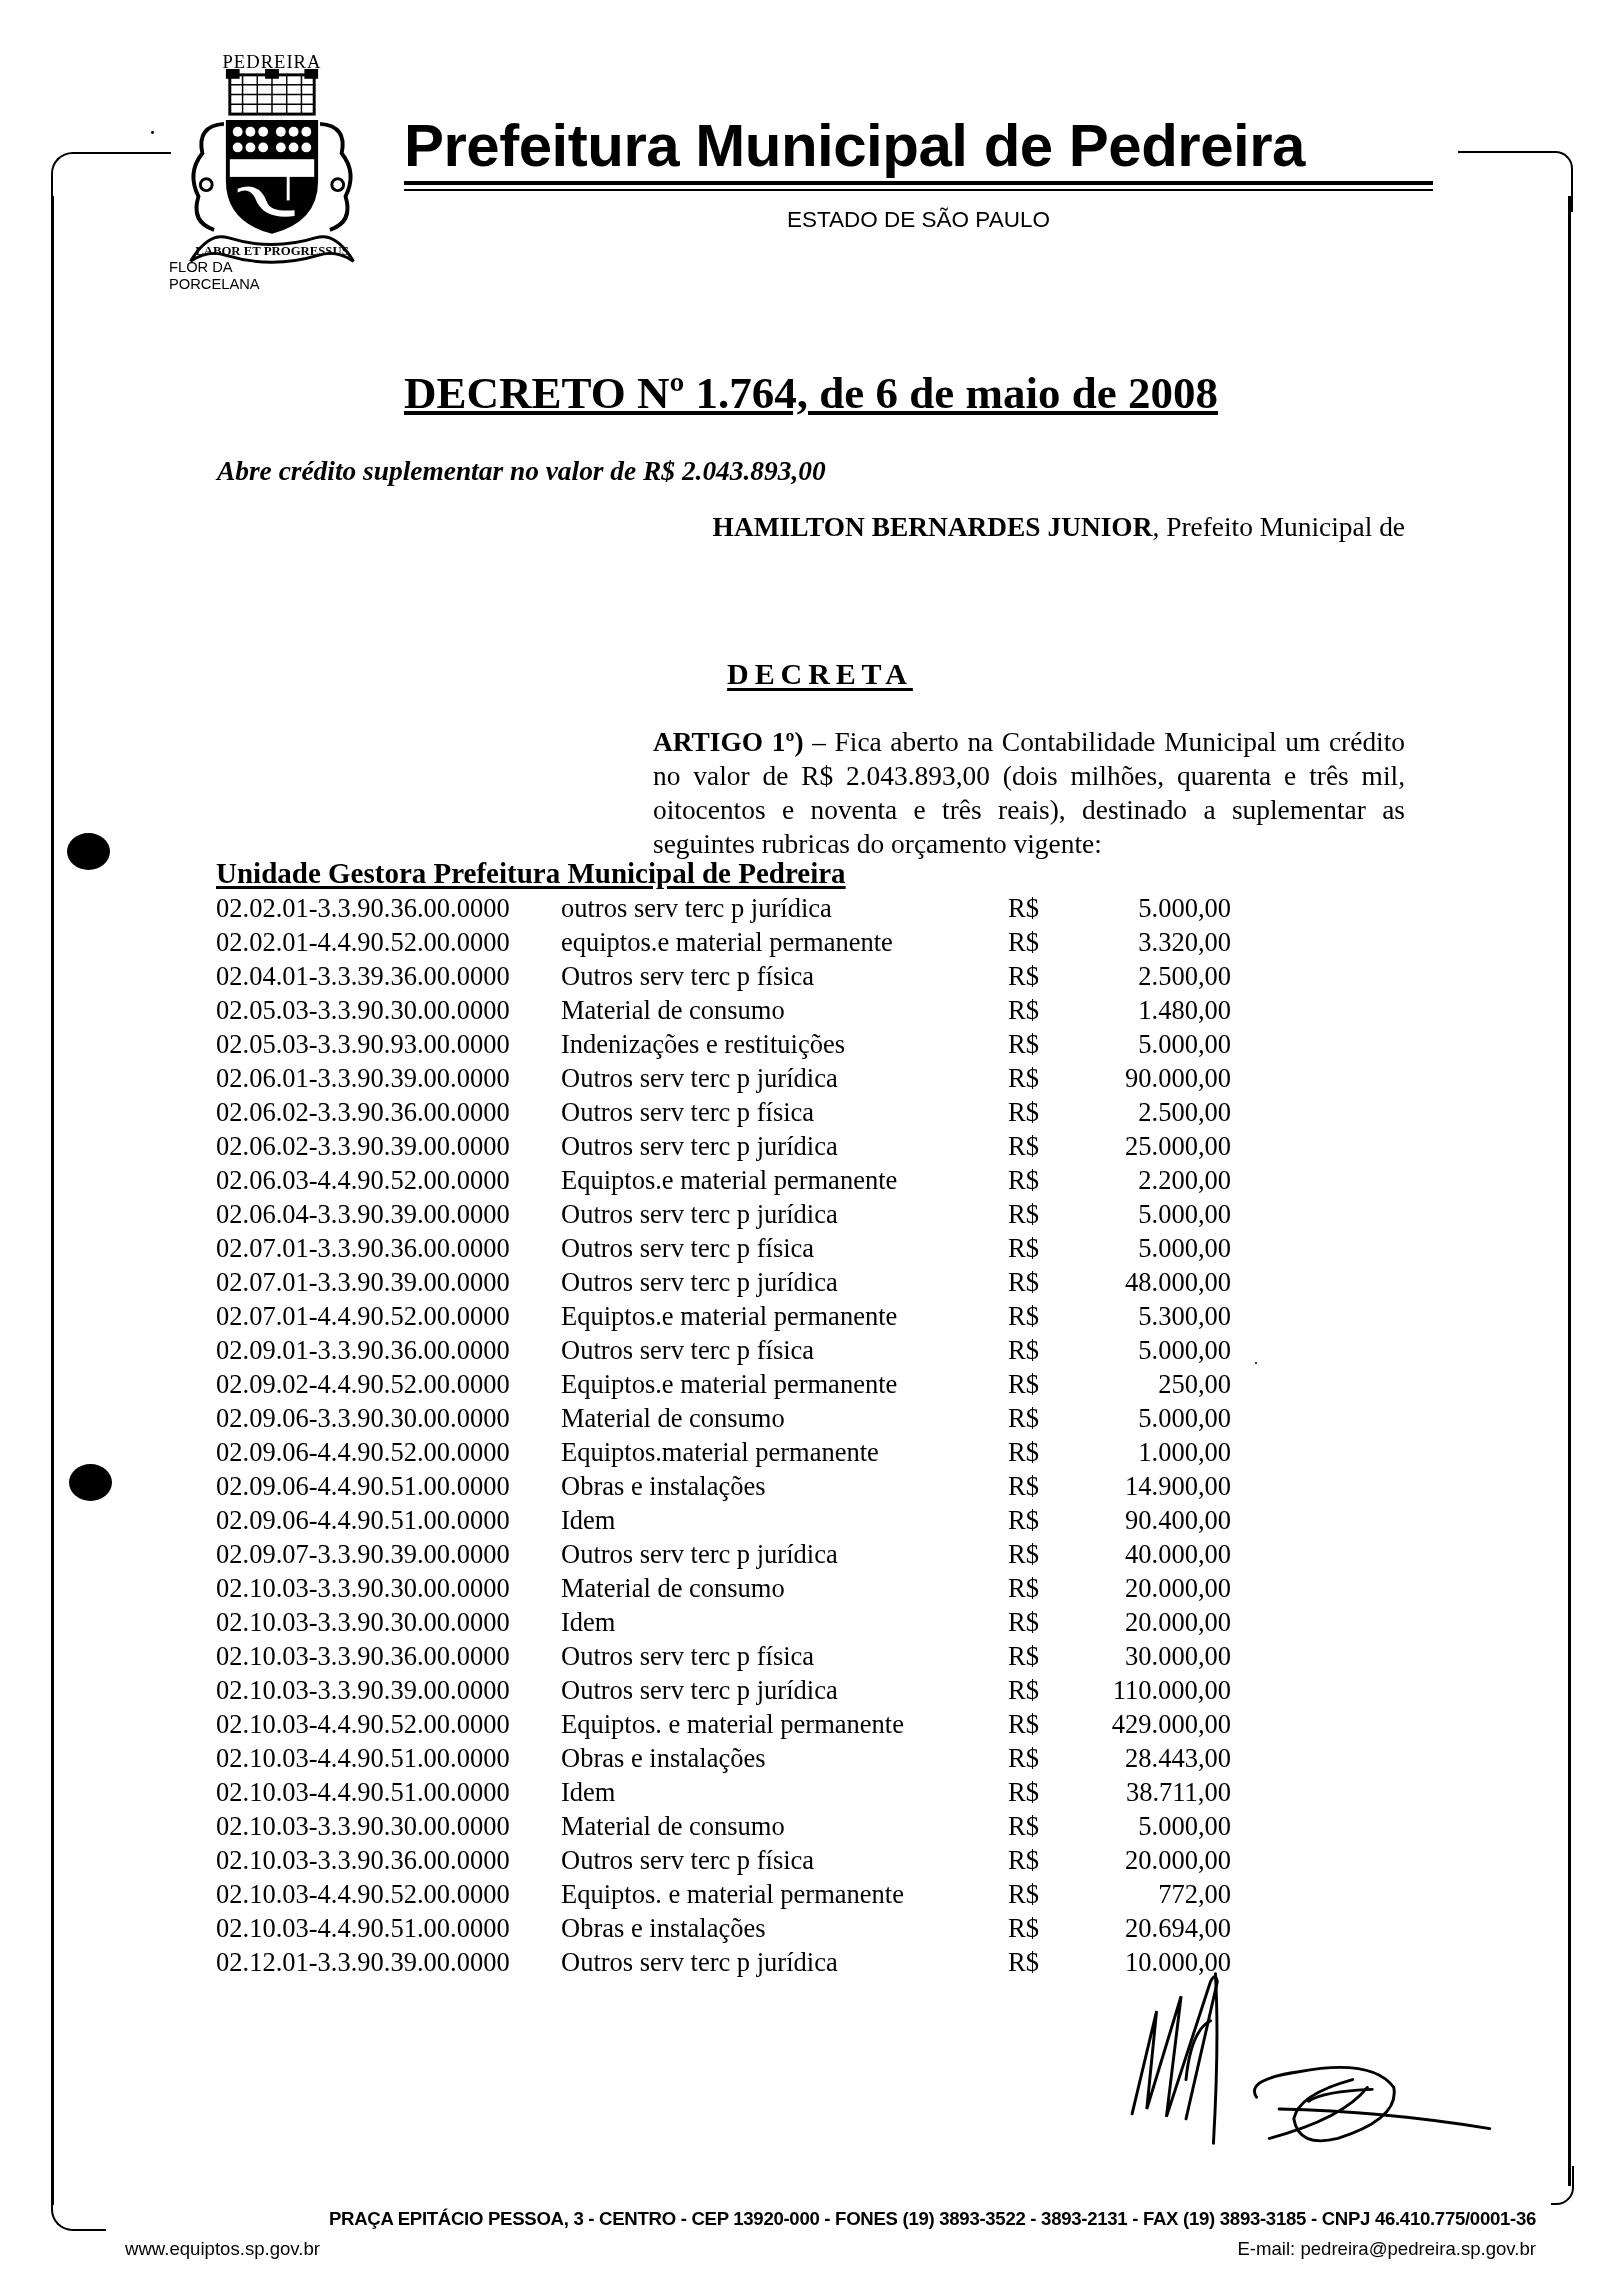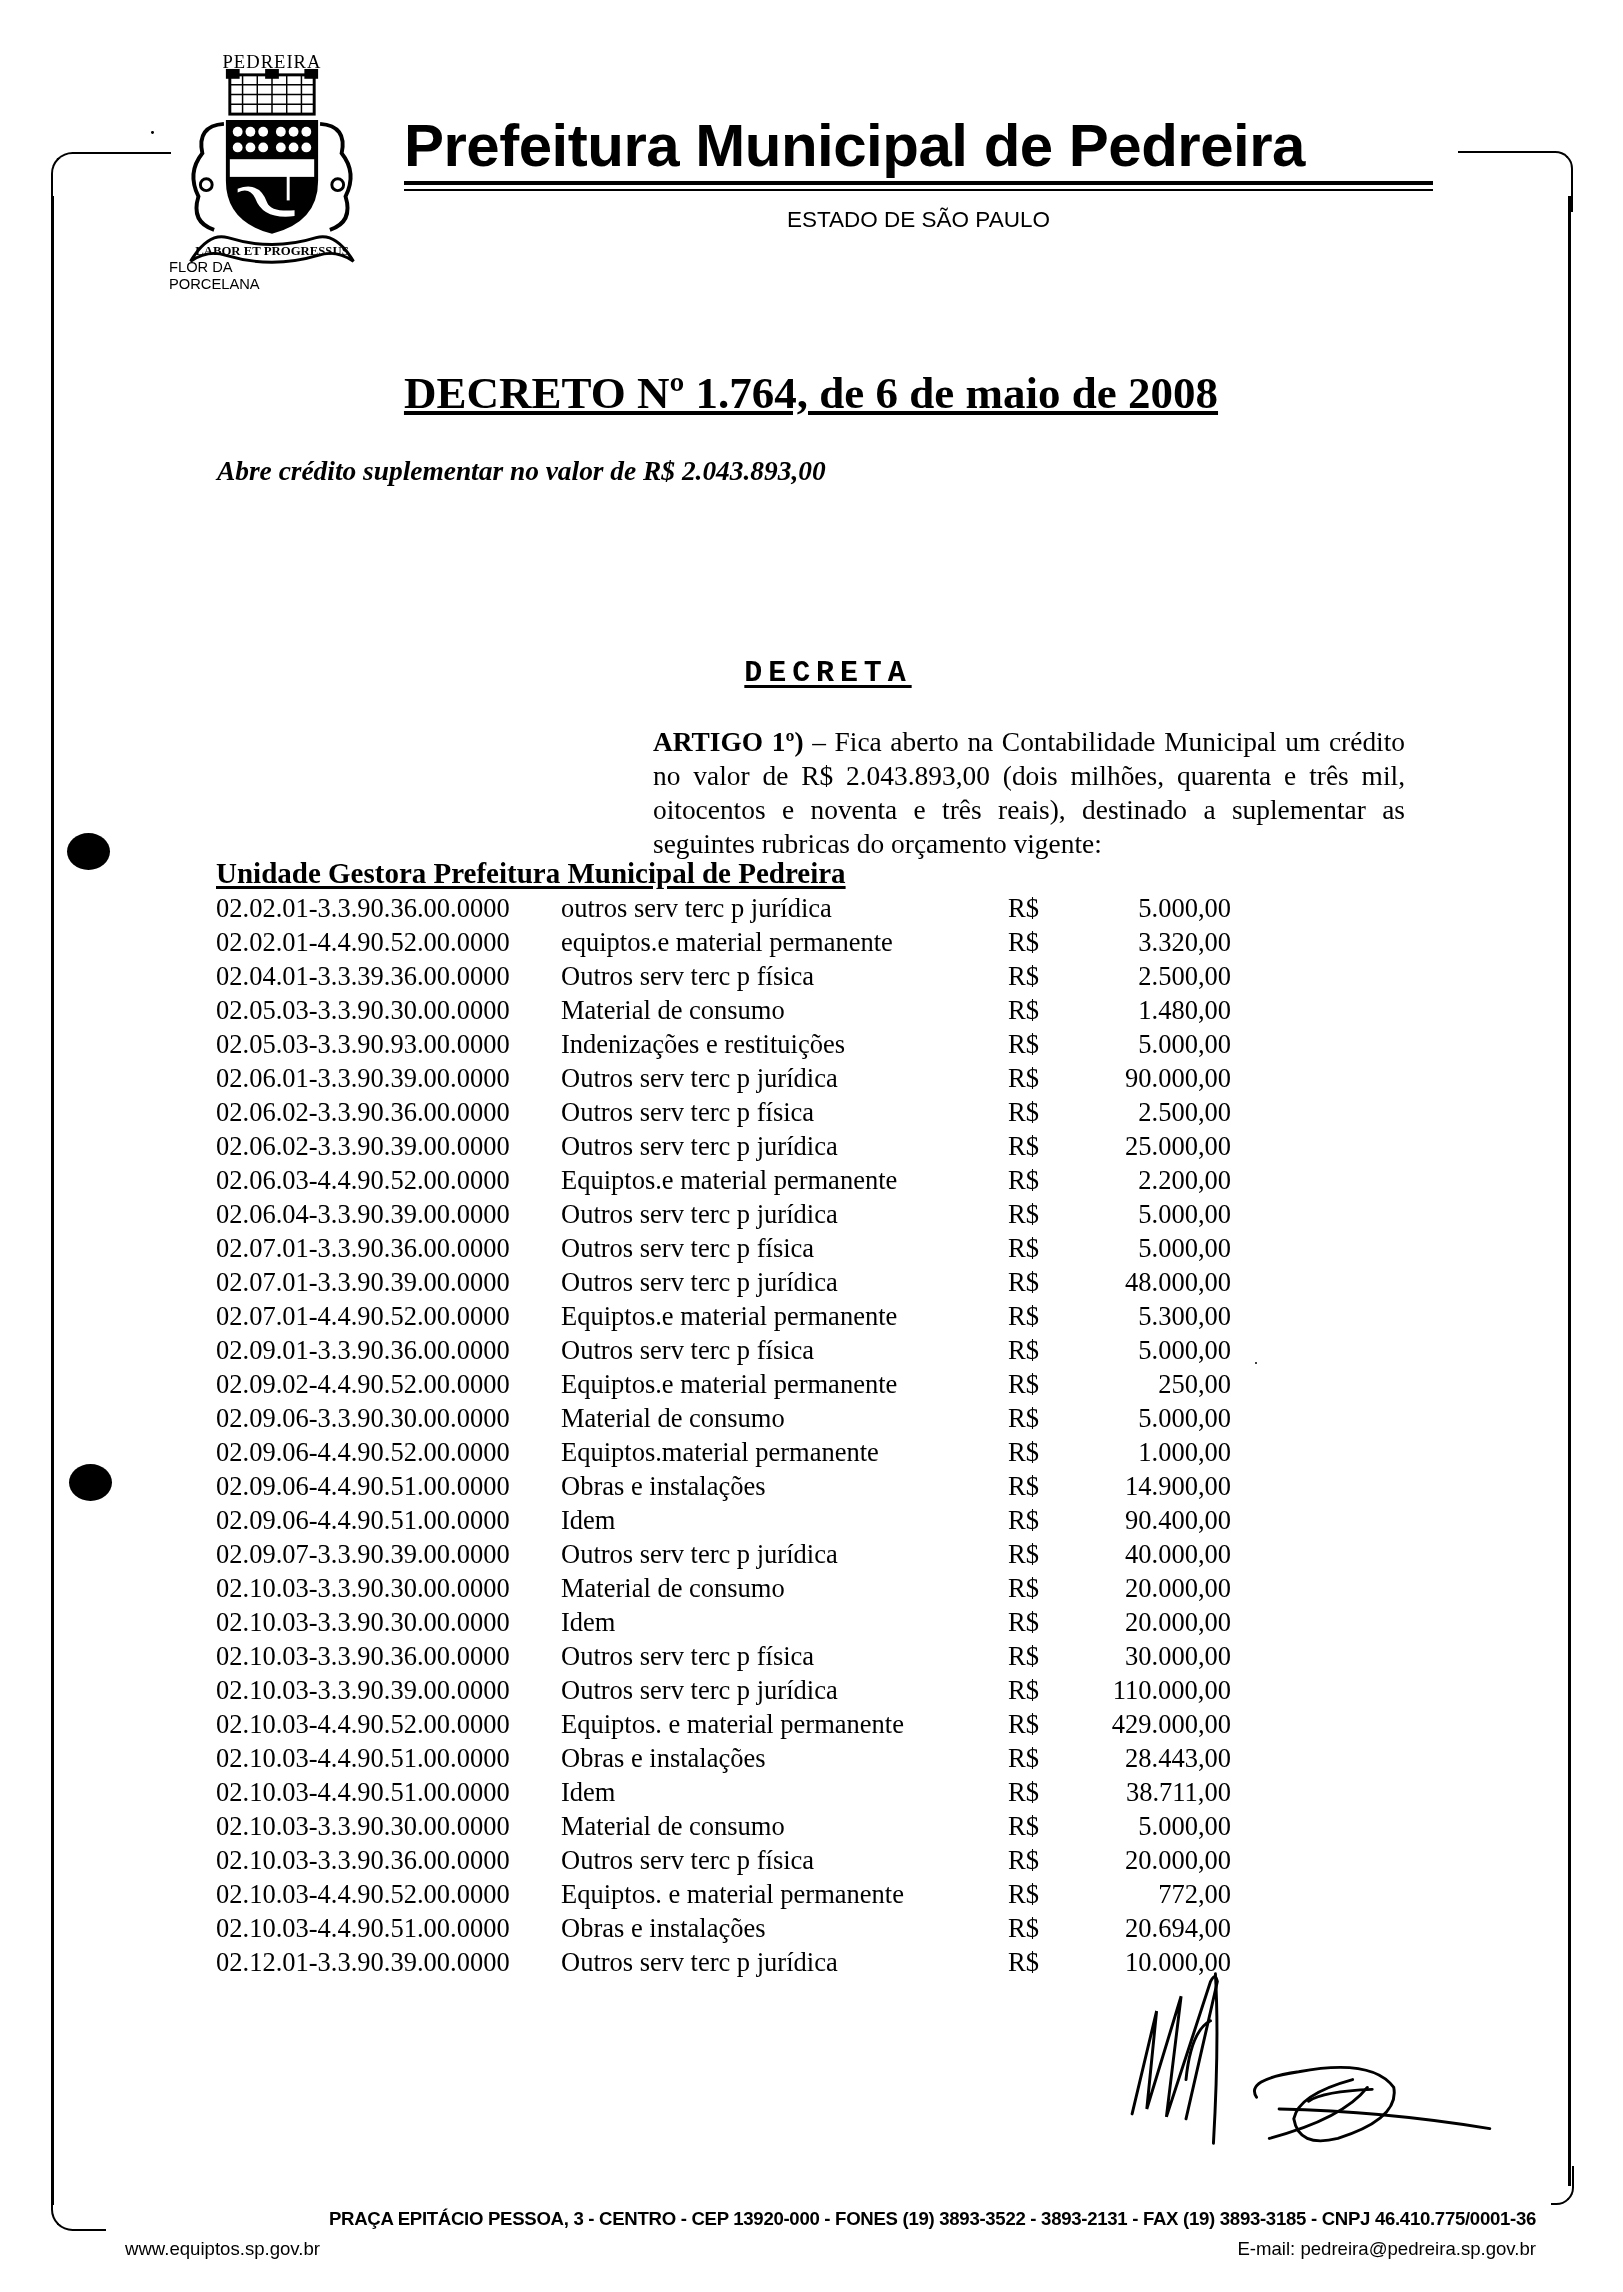--- a/index.html
+++ b/index.html
@@ -23,21 +23,21 @@
   .title-rule-2 { left: 404px; top: 189px; width: 1029px; height: 2px; background: #000; }
   .subtitle { left: 404px; top: 205px; width: 1029px; text-align: center; font-family: "Liberation Sans", sans-serif; font-size: 22.5px; line-height: 29px; }
 
   
   .decree-title { left: 217px; top: 366px; width: 1188px; text-align: center; font-weight: bold; font-size: 45px; line-height: 55px; white-space: nowrap; text-decoration: underline; }
   .decree-summary { left: 217px; top: 455px; width: 1188px; text-align: left; font-weight: bold; font-style: italic; font-size: 27.4px; line-height: 33px; }
   .para { left: 217px; width: 1188px; font-size: 27.4px; line-height: 34px; text-align: justify; }
   .para p { margin: 0; }
   .indent { padding-left: 441px; }
   .para1 { top: 510px; }
-  .decreta { left: 234px; top: 655px; width: 1188px; text-align: center; font-weight: bold; font-size: 30px; line-height: 37px; letter-spacing: 5.9px; font-family: Liberation Mono, monospace; }
+  .decreta { left: 226px; top: 655px; width: 1188px; text-align: center; font-weight: bold; font-size: 30px; line-height: 37px; letter-spacing: 5.9px; }
   .decreta span { text-decoration: underline; text-decoration-thickness: 2.9px; text-underline-offset: 3.9px; }
   .para2 { top: 725px; }
   .para2 .indent { padding-left: 436px; }
   b { font-weight: bold; }
 
   
   .unit-header { left: 216px; top: 857px; font-weight: bold; font-size: 29px; line-height: 33px; text-decoration: underline; text-decoration-thickness: 2.9px; text-underline-offset: 2.9px; white-space: nowrap; }
   .budget-table { left: 214px; top: 892px; font-size: 26.5px; }
   .row { position: relative; height: 34px; line-height: 33px; white-space: nowrap; }
   .row span { position: absolute; top: 0; }
@@ -127,20 +127,23 @@
 
 <div class="abs title">Prefeitura Municipal de Pedreira</div>
 <div class="abs title-rule-1"></div>
 <div class="abs title-rule-2"></div>
 <div class="abs subtitle">ESTADO DE SÃO PAULO</div>
 
 <div class="abs decree-title">DECRETO Nº 1.764, de 6 de maio de 2008</div>
 <div class="abs decree-summary">Abre crédito suplementar no valor de R$ 2.043.893,00</div>
 
 <div class="abs para para1">
+  <p style="text-align:right;">
+    <b>HAMILTON BERNARDES JUNIOR</b><span>, Prefeito Municipal de</span>
+  </p>
 </div>
 
 <div class="abs decreta"><span>DECRETA</span></div>
 
 <div class="abs para para2">
   <p class="indent"><b>ARTIGO 1º)</b><span> – Fica aberto na Contabilidade Municipal um crédito no valor de R$ 2.043.893,00 (dois milhões, quarenta e três mil, oitocentos e noventa e três reais), destinado a suplementar as seguintes rubricas do orçamento vigente:</span></p>
 </div>
 
 <div class="abs unit-header">Unidade Gestora Prefeitura Municipal de Pedreira</div>
 <div class="abs budget-table" id="budget-table">

